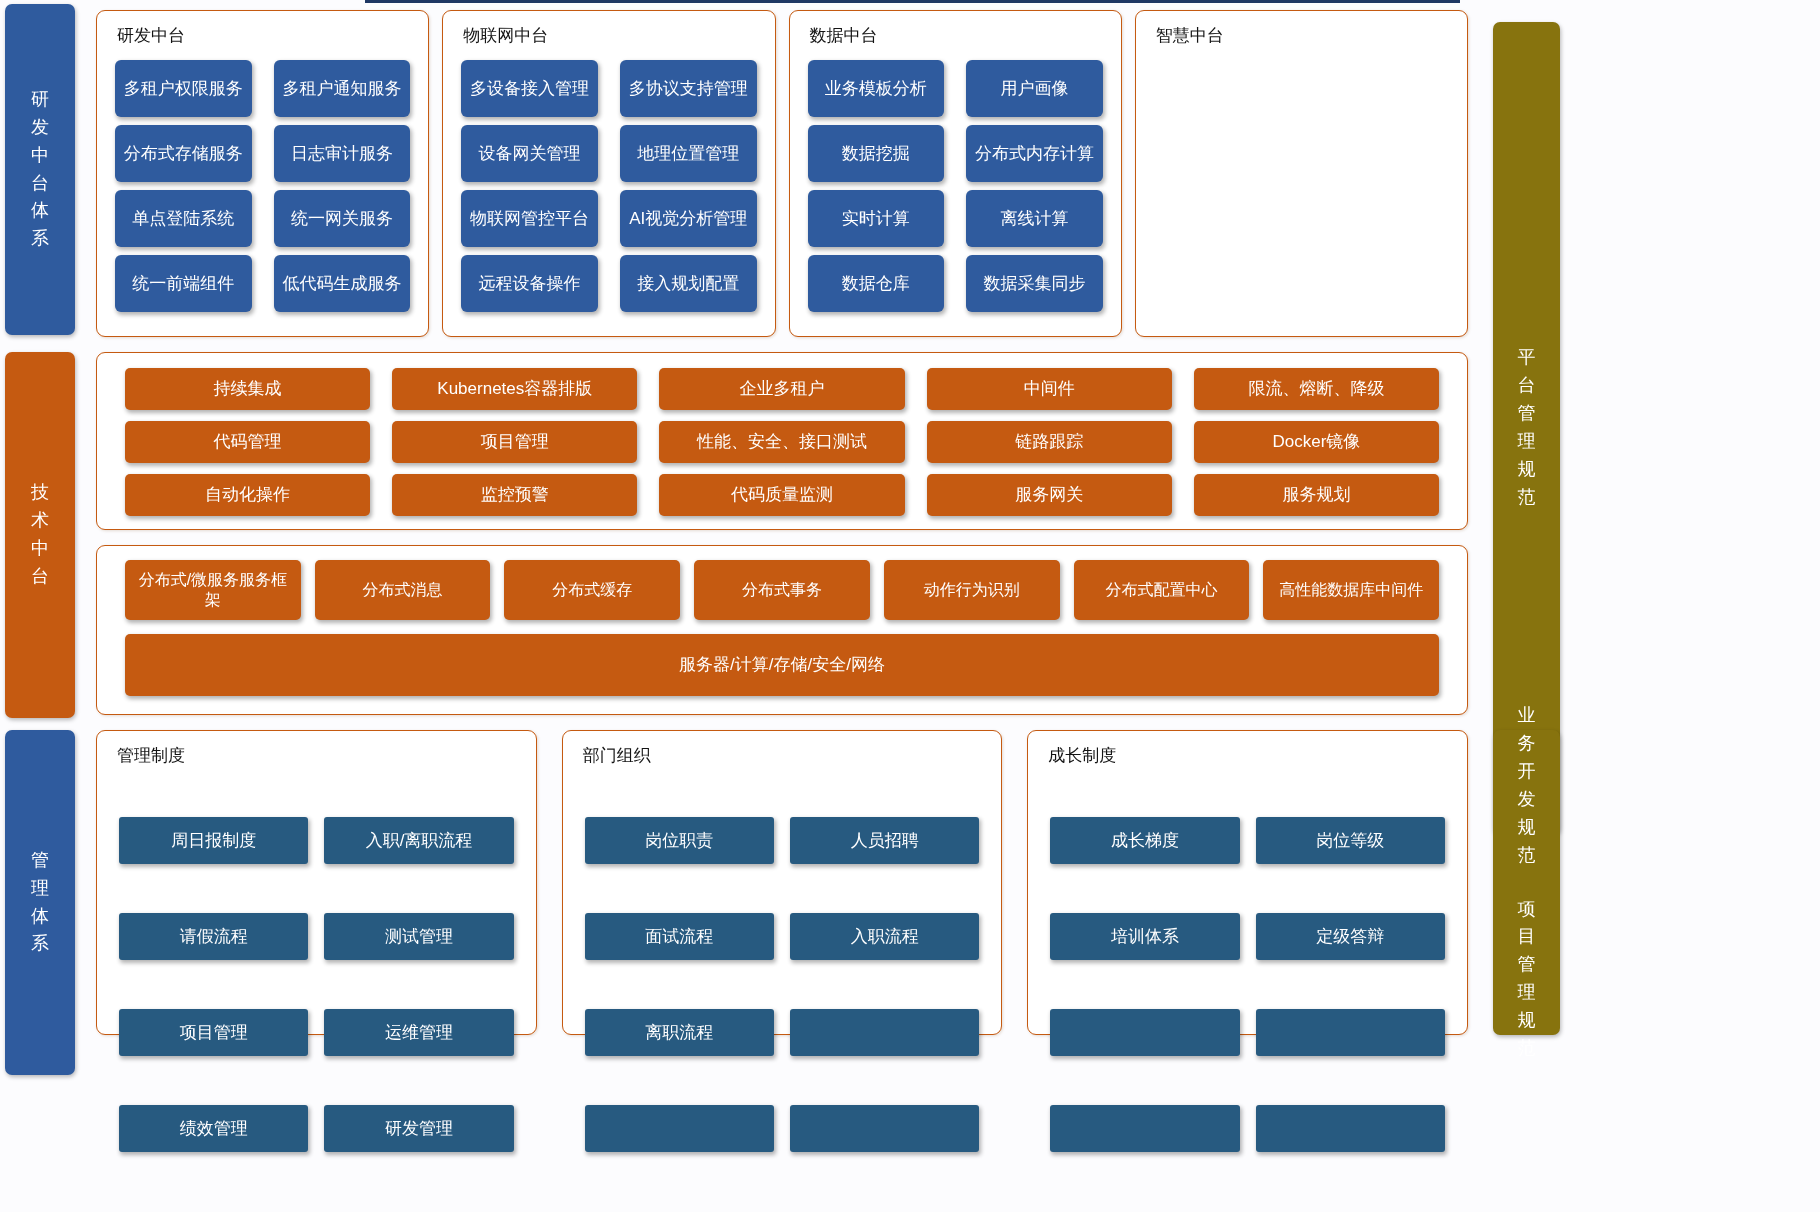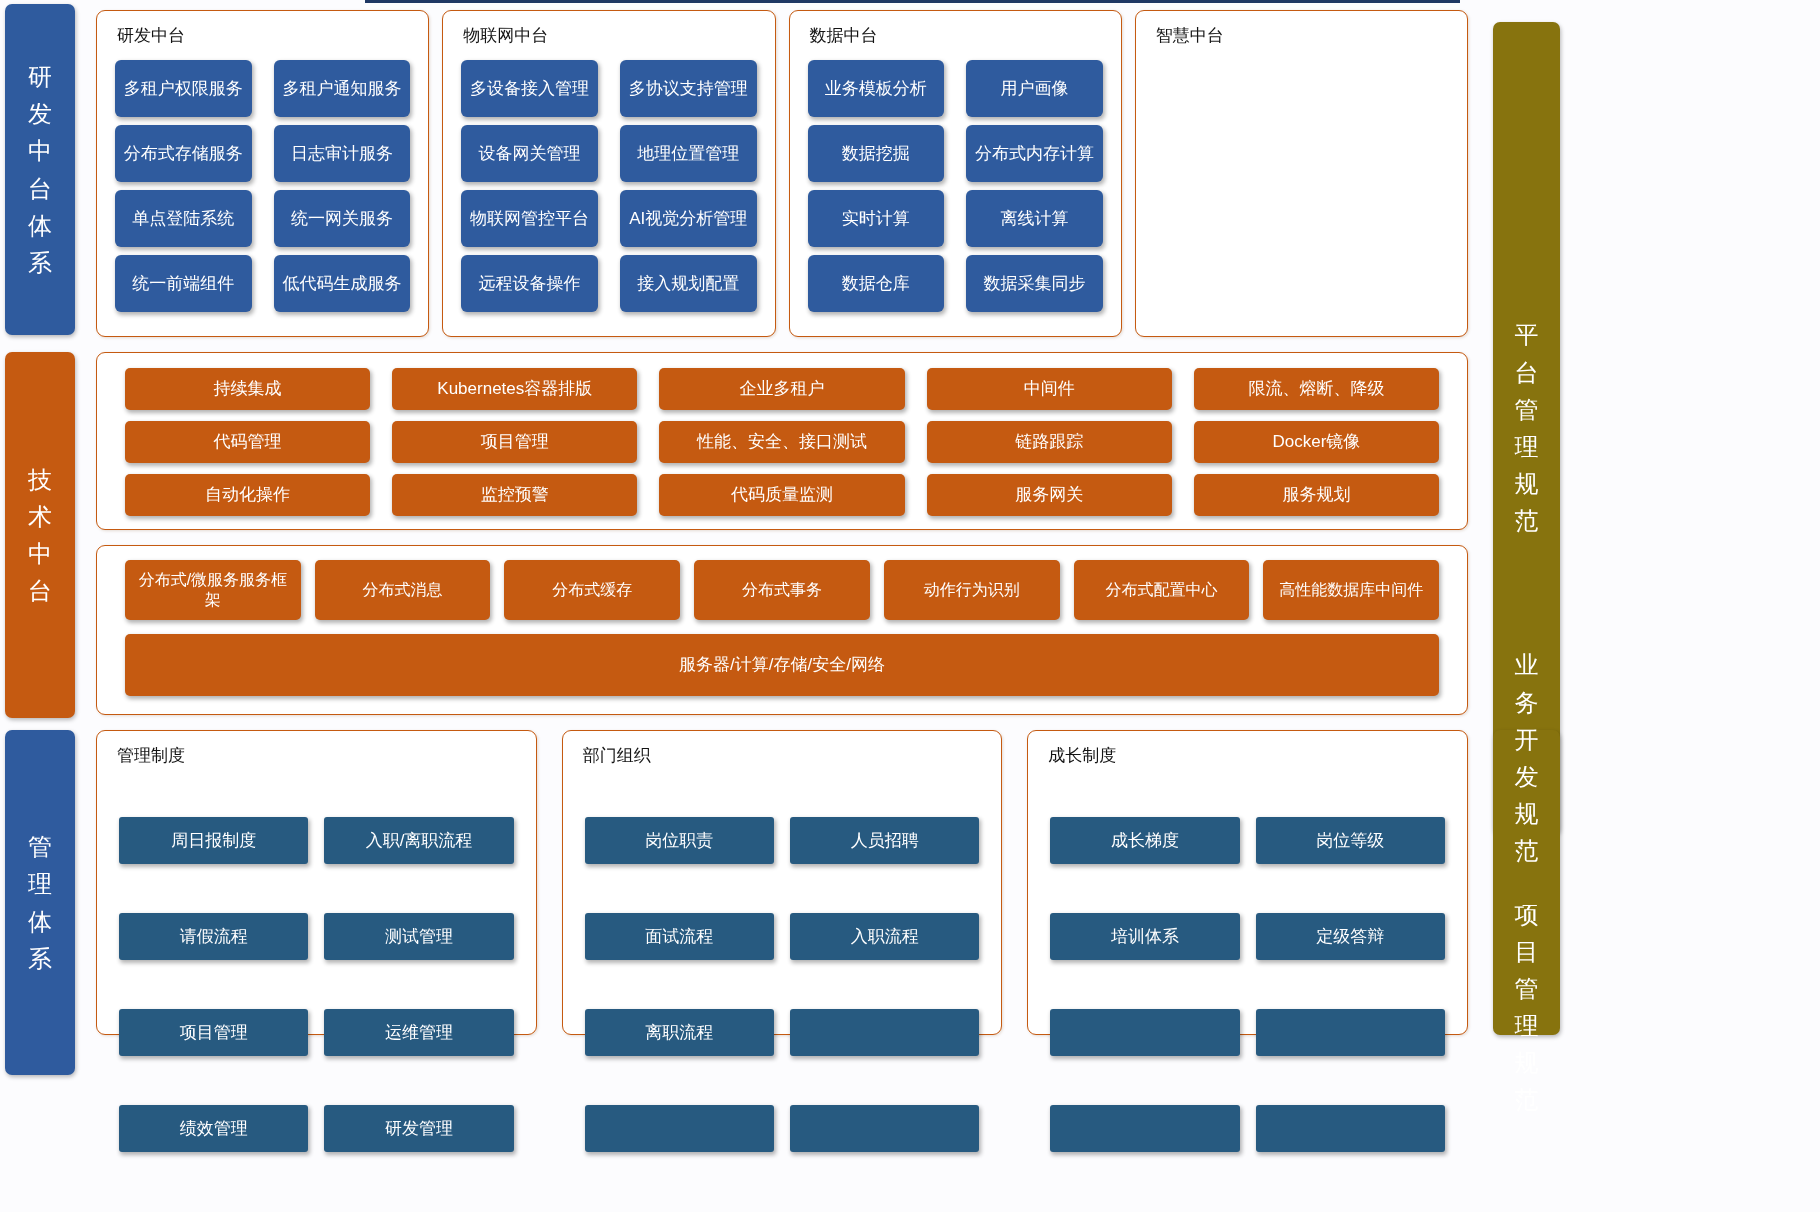--- a/index.html
+++ b/index.html
@@ -8,21 +8,21 @@
     font-family:"Liberation Sans","DejaVu Sans",sans-serif;
   }
   .canvas{position:relative;width:1820px;height:1212px;}
 
   
   .top-sliver{position:absolute;left:365px;top:0;width:1095px;height:3px;background:#1F3864;}
 
   
   .rail-box{position:absolute;border-radius:7px;display:flex;align-items:center;justify-content:center;
             text-align:center;color:#fff;box-shadow:1px 2px 4px rgba(0,0,0,.28);}
-  .rail-label{display:block;font-size:24px;line-height:1.55;padding:0 12px;word-break:break-all;}
+  .rail-label{display:block;font-size:18px;line-height:1.55;padding:0 21px;word-break:break-all;}
   .left-rail .rail-box{left:5px;width:70px;}
   .left-rail .rail-box:nth-child(1){top:4px;height:331px;}
   .left-rail .rail-box:nth-child(2){top:352px;height:366px;}
   .left-rail .rail-box:nth-child(3){top:730px;height:345px;}
   .rail-box[data-variant="blue"]{background:#2F5B9E;}
   .rail-box[data-variant="orange"]{background:#C55A11;}
   .right-rail .rail-box{left:1493px;width:67px;background:#87730E;}
   .right-rail .rail-box:nth-child(1){top:22px;height:812px;}
   .right-rail .rail-box:nth-child(2){top:730px;height:305px;}
   .rail-labels{display:flex;flex-direction:column;gap:26px;}

